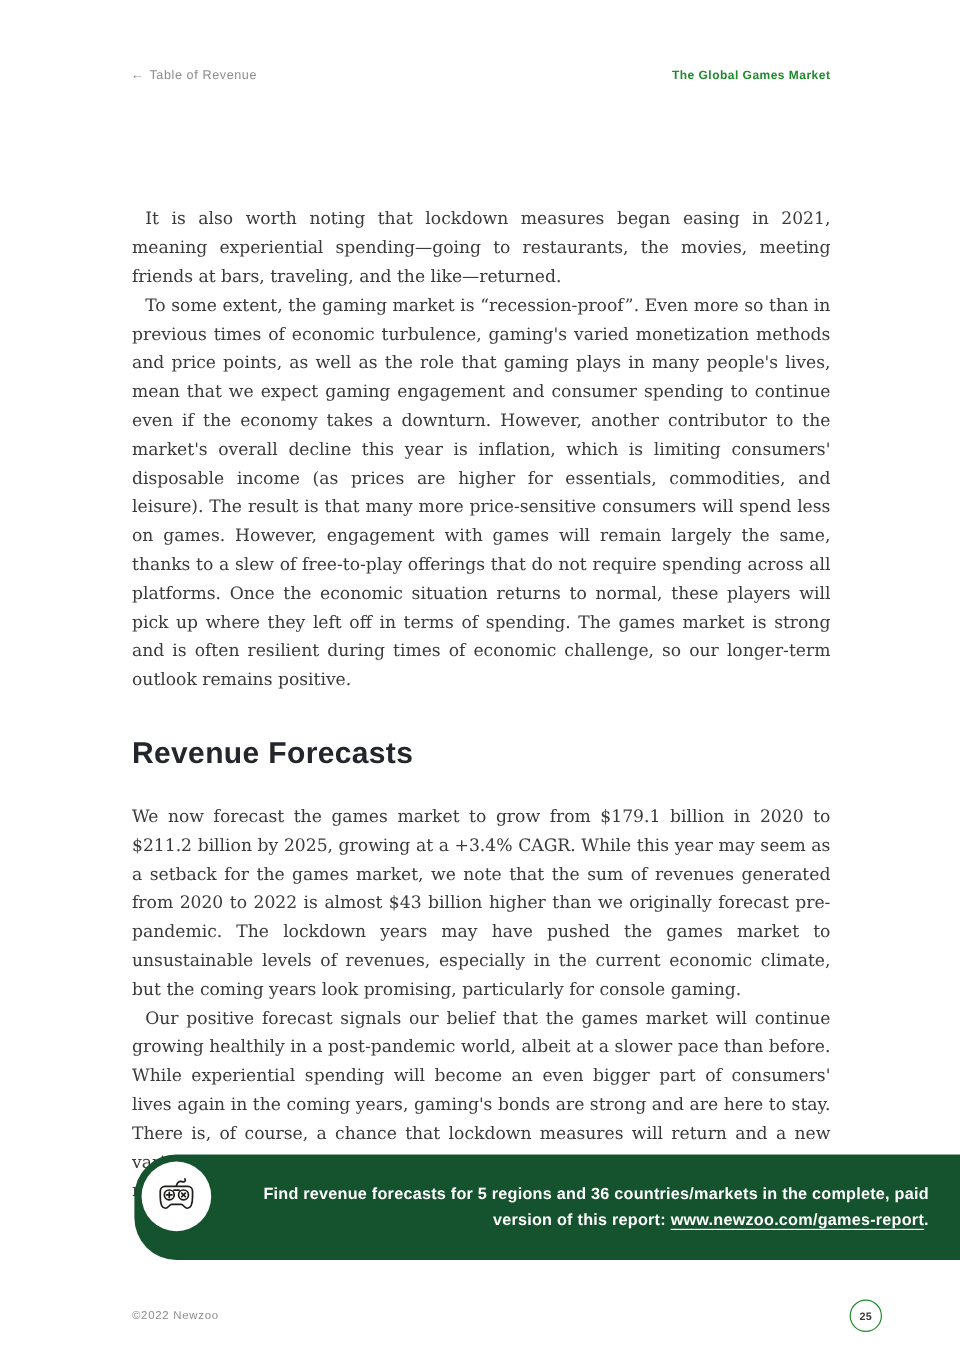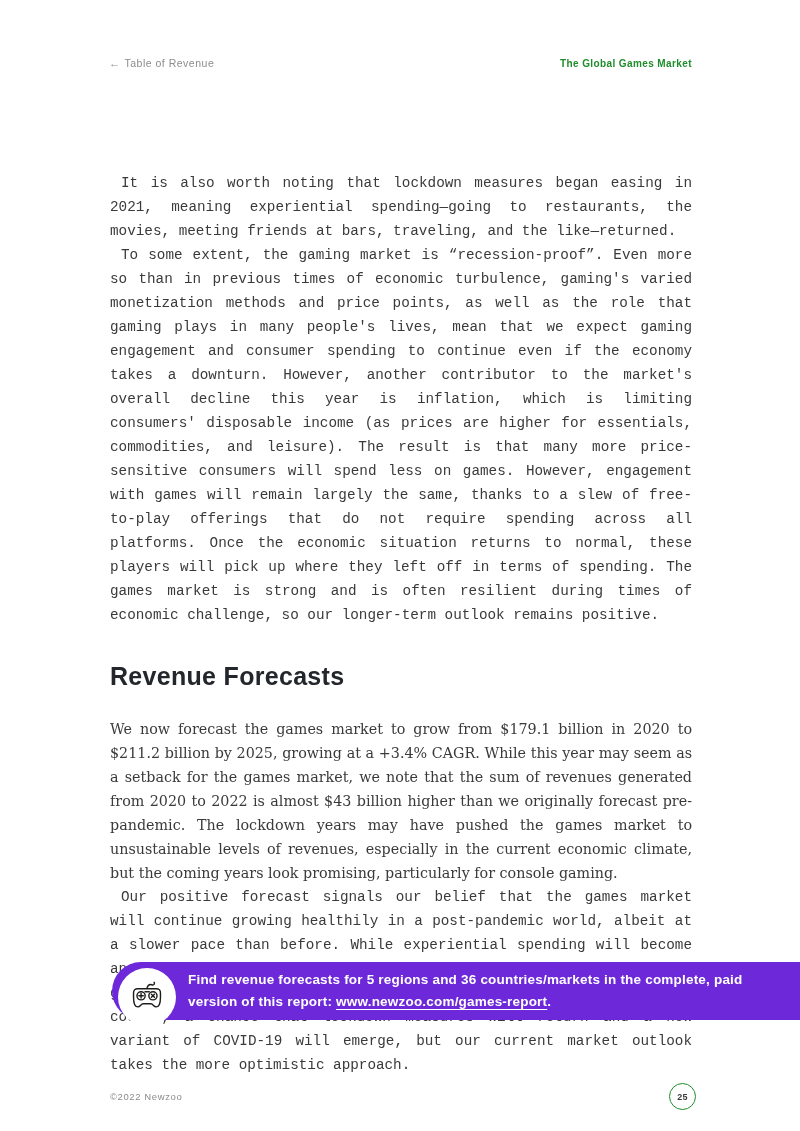--- a/index.html
+++ b/index.html
@@ -29,33 +29,34 @@
   }
 
   
   .content {
     position:absolute; top:171px; left:110px; width:582px;
     font-family:"DejaVu Serif","Liberation Serif",serif;
     font-size:14.3px; line-height:24px; color:#3a3a3a;
     text-align:justify;
   }
   .content p { margin:0; }
-  .content p.indent { text-indent:11px;font-family:Liberation Mono, monospace; }
+  .content p.indent { text-indent:11px; }
   .section-heading {
     font-family:"Liberation Sans",sans-serif;
     font-size:25px; font-weight:700; color:#23262b;
     letter-spacing:0.3px; text-align:left;
     margin:37px 0 29px 0;
   }
 
   
   .banner {
-    position:absolute; top:962px; left:112px; right:0; height:58px;
-    background:#6d28d9;
+    position:absolute; top:962px; left:112px; right:0; height:88px;
+    background:#14532d;
     border-radius:35px 0 0 35px;
+    text-align:right;
   }
   .banner-circle {
     position:absolute; left:6px; top:6px; width:58px; height:58px;
     background:#ffffff; border-radius:50%;
     display:flex; align-items:center; justify-content:center;
   }
   .banner-text {
     position:absolute; left:76px; top:50%; transform:translateY(-50%);
     padding-right:26px;
     color:#ffffff; font-size:13.5px; font-weight:700;
@@ -70,21 +71,21 @@
   .footer-copyright {
     position:absolute; top:1091px; left:110px;
     color:#8c8c8c; font-size:9.5px; letter-spacing:0.6px;
   }
   .footer-title {
     position:absolute; top:1090px; left:0; right:0;
     text-align:center;
     color:#1f8c2c; font-size:11px; font-weight:700; letter-spacing:0.4px;
   }
   .page-badge {
-    position:absolute; top:1083px; left:669px;
+    position:absolute; top:1083px; left:708px;
     width:27px; height:27px;
     border:1.6px solid #1f8c2c; border-radius:50%;
     display:flex; align-items:center; justify-content:center;
     color:#3a3a3a; font-size:9px; font-weight:700; letter-spacing:0.3px;
   }
 </style>
 </head>
 <body>
 
 <div class="page">

